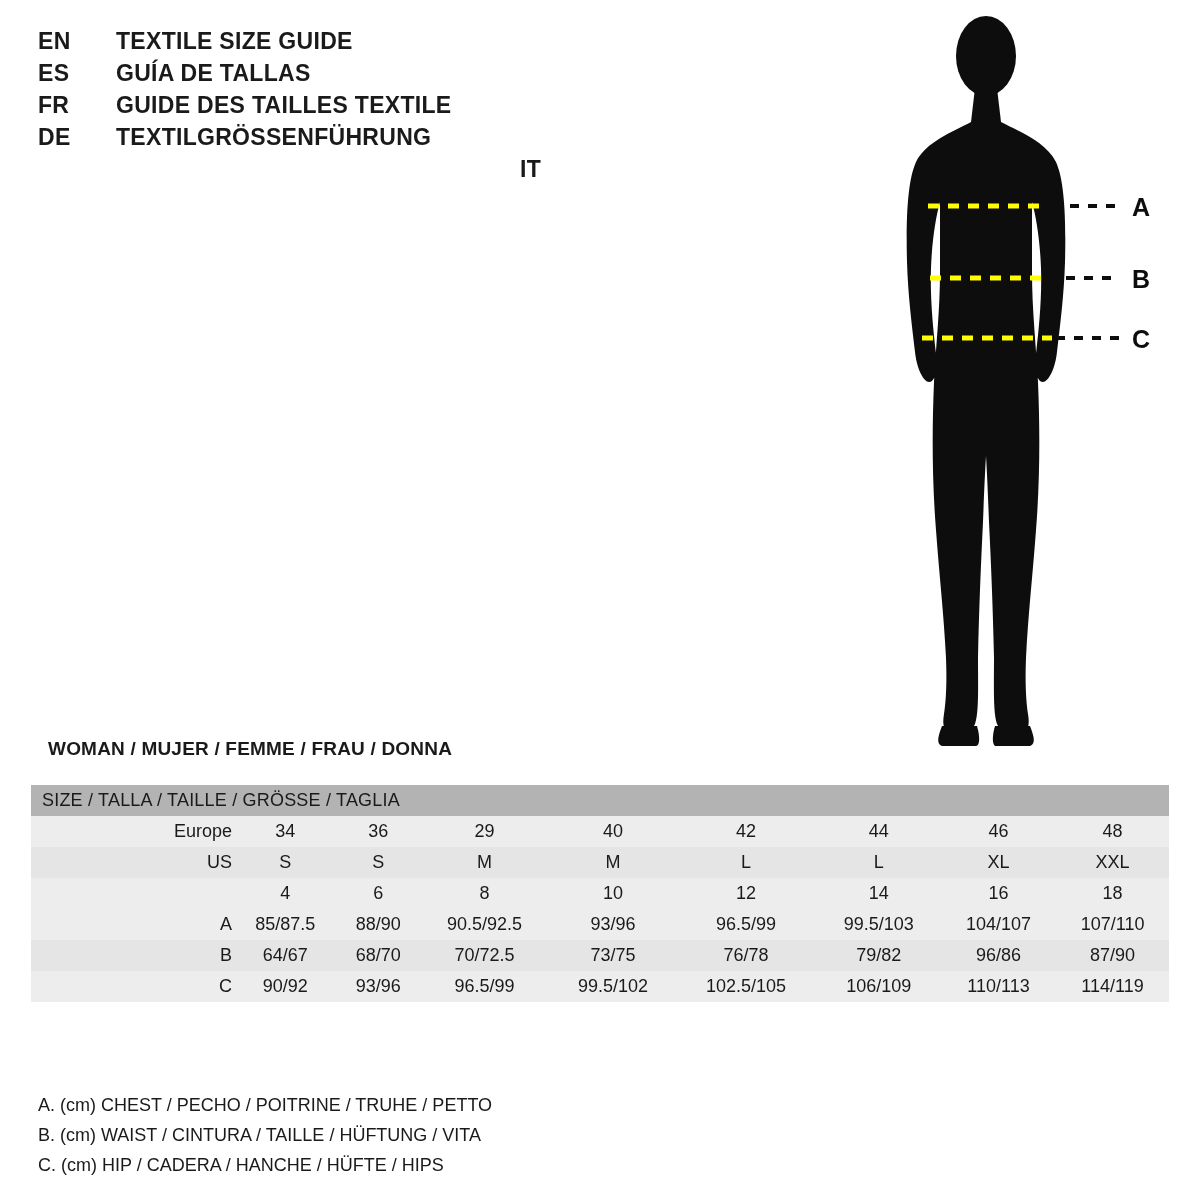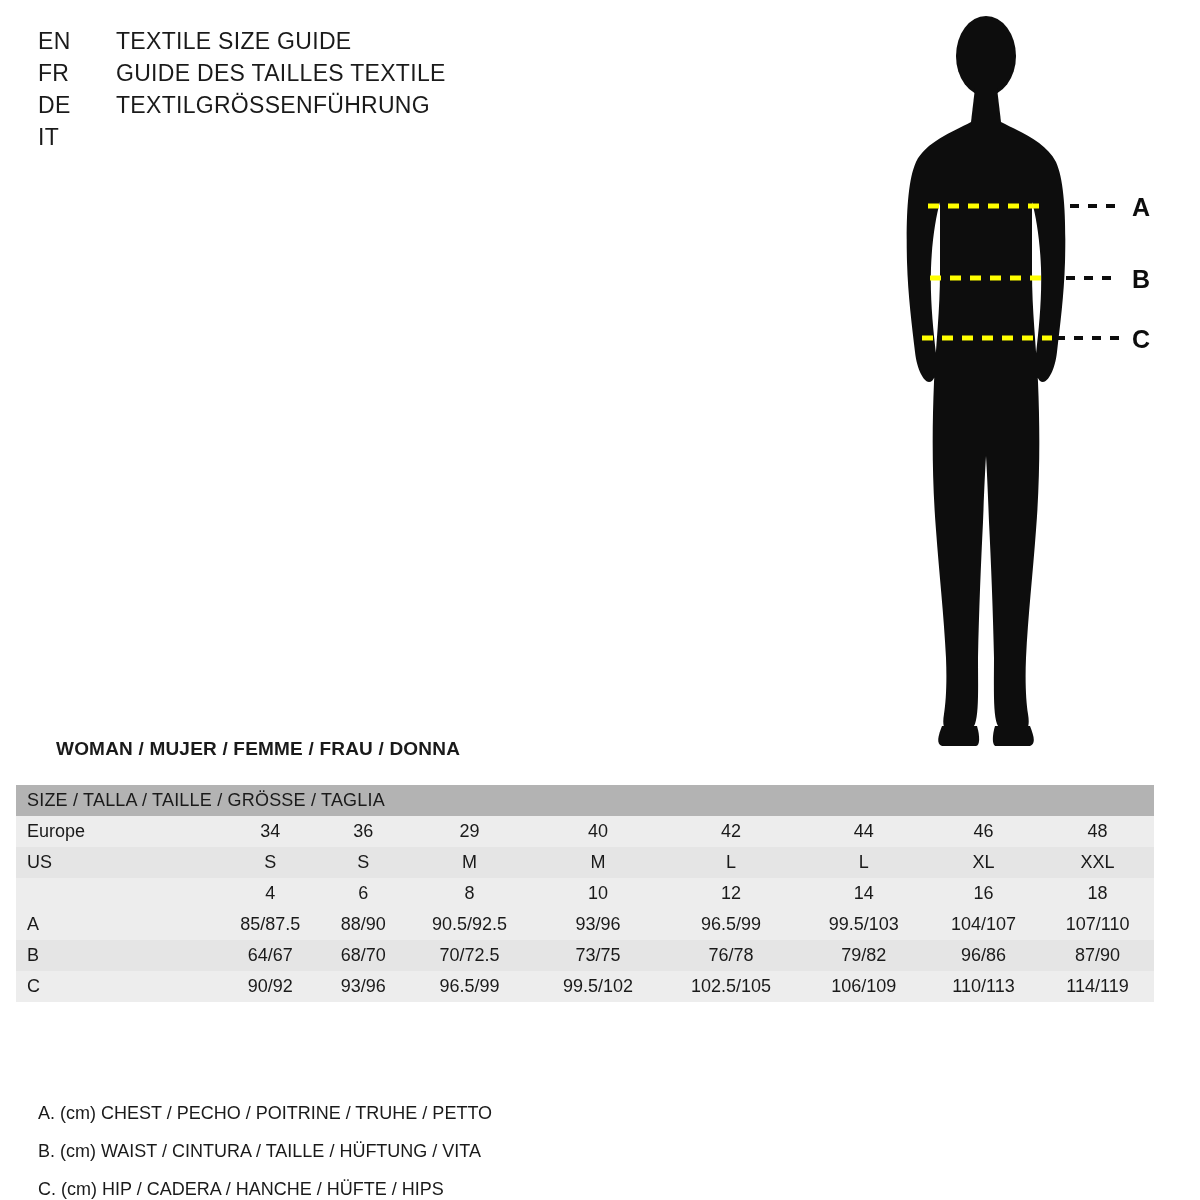--- a/index.html
+++ b/index.html
@@ -21,23 +21,24 @@
     position: absolute;
     left: 38px;
     top: 28px;
     width: 560px;
   }
   .title-row {
     display: flex;
     align-items: baseline;
     height: 32px;
     font-size: 23px;
-    font-weight: normal;
+    font-weight: bold;
     letter-spacing: 0.3px;
     white-space: nowrap;
+    justify-content: flex-end;
   }
   .title-lang {
     width: 78px;
     flex: 0 0 78px;
   }
   .title-text {
     flex: 1 1 auto;
   }
 
   
@@ -48,47 +49,47 @@
     width: 300px;
     height: 740px;
   }
   .figure-wrap svg {
     display: block;
   }
 
   
   .section-heading {
     position: absolute;
-    left: 56px;
+    left: 48px;
     top: 738px;
     font-size: 19px;
     font-weight: bold;
     letter-spacing: 0.2px;
     white-space: nowrap;
   }
 
   
   .size-table {
     position: absolute;
-    left: 16px;
+    left: 31px;
     top: 785px;
     width: 1138px;
     border-collapse: collapse;
     font-size: 18px;
   }
   .size-table td,
   .size-table th {
     padding: 0;
     height: 31px;
     text-align: center;
     font-weight: normal;
     vertical-align: middle;
   }
   .size-table .rowhead {
-    text-align: left;
+    text-align: right;
     padding-left: 11px;
     width: 190px;
   }
   .row-header td {
     background: #b3b3b3;
     font-weight: normal;
     text-align: left;
     padding-left: 11px;
     letter-spacing: 0.2px;
   }
@@ -103,30 +104,33 @@
   .legend {
     position: absolute;
     left: 38px;
     top: 1090px;
     width: 800px;
   }
   .legend div {
     font-size: 18px;
     line-height: 30px;
     white-space: nowrap;
-    margin-top: 8px;
   }
 </style>
 </head>
 <body>
 
 <div class="title-block">
   <div class="title-row">
     <span class="title-lang">EN</span>
     <span class="title-text">TEXTILE SIZE GUIDE</span>
+  </div>
+  <div class="title-row">
+    <span class="title-lang">ES</span>
+    <span class="title-text">GUÍA DE TALLAS</span>
   </div>
   <div class="title-row">
     <span class="title-lang">FR</span>
     <span class="title-text">GUIDE DES TAILLES TEXTILE</span>
   </div>
   <div class="title-row">
     <span class="title-lang">DE</span>
     <span class="title-text">TEXTILGRÖSSENFÜHRUNG</span>
   </div>
   <div class="title-row">

